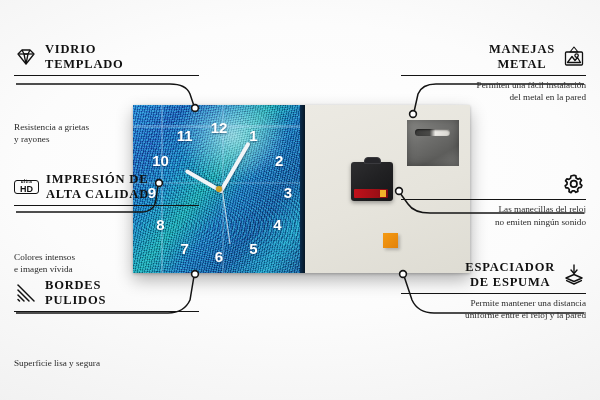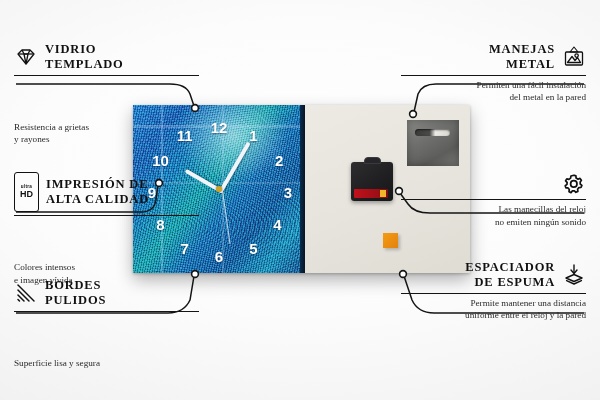--- a/index.html
+++ b/index.html
@@ -108,32 +108,32 @@
     font-family:"Liberation Serif",serif;font-size:9.2px;color:#2b2b2b;
     line-height:1.32;white-space:pre-line;
   }
   .ico{width:24px;height:24px;flex:0 0 24px;display:block;}
   
   .left .f-head{justify-content:flex-start;}
   .left .f-title{text-align:left;}
   .left .f-desc{text-align:left;margin-top:45px;}
   
   .right .f-head{justify-content:flex-end;}
-  .right .f-title{text-align:right;}
+  .right .f-title{text-align:center;}
   .right .f-desc{text-align:right;}
 
   #f-vidrio{left:14px;top:42px;}
   #f-impresion{left:14px;top:172px;}
   #f-bordes{left:14px;top:278px;}
   #f-manejas{left:401px;top:42px;}
   #f-mecanismo{left:401px;top:172px;}
   #f-espaciador{left:401px;top:260px;}
 
   .hd-badge{
-    width:25px;height:40px;border:1.6px solid #111;border-radius:3px;
+    width:25px;height:14px;border:1.6px solid #111;border-radius:3px;
     display:flex;flex-direction:column;align-items:center;justify-content:center;
     flex:0 0 25px;box-sizing:border-box;
   }
   .hd-badge .u{font-family:"Liberation Sans",sans-serif;font-size:4.6px;font-weight:700;
     letter-spacing:.3px;line-height:1;color:#111;}
   .hd-badge .h{font-family:"Liberation Sans",sans-serif;font-size:9px;font-weight:700;
     line-height:1;color:#111;margin-top:.5px;}
 </style>
 </head>
 <body>

